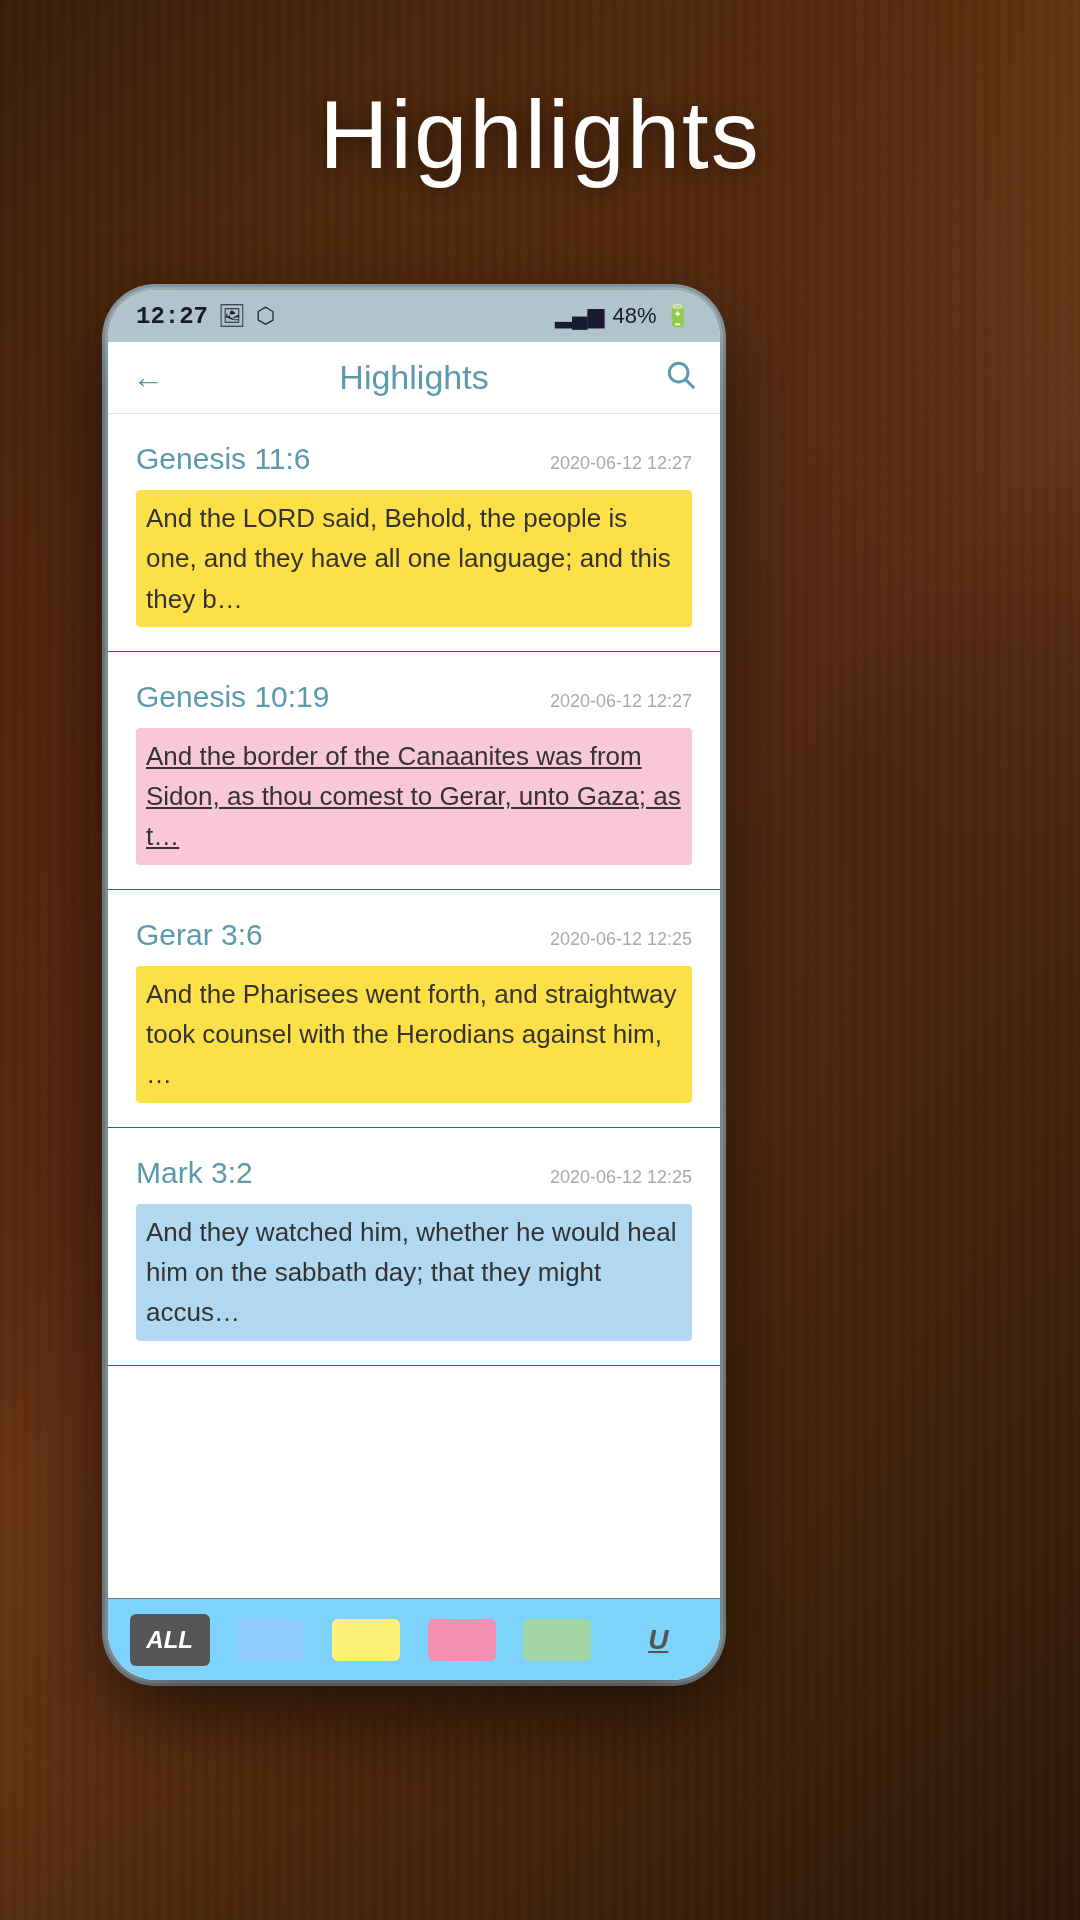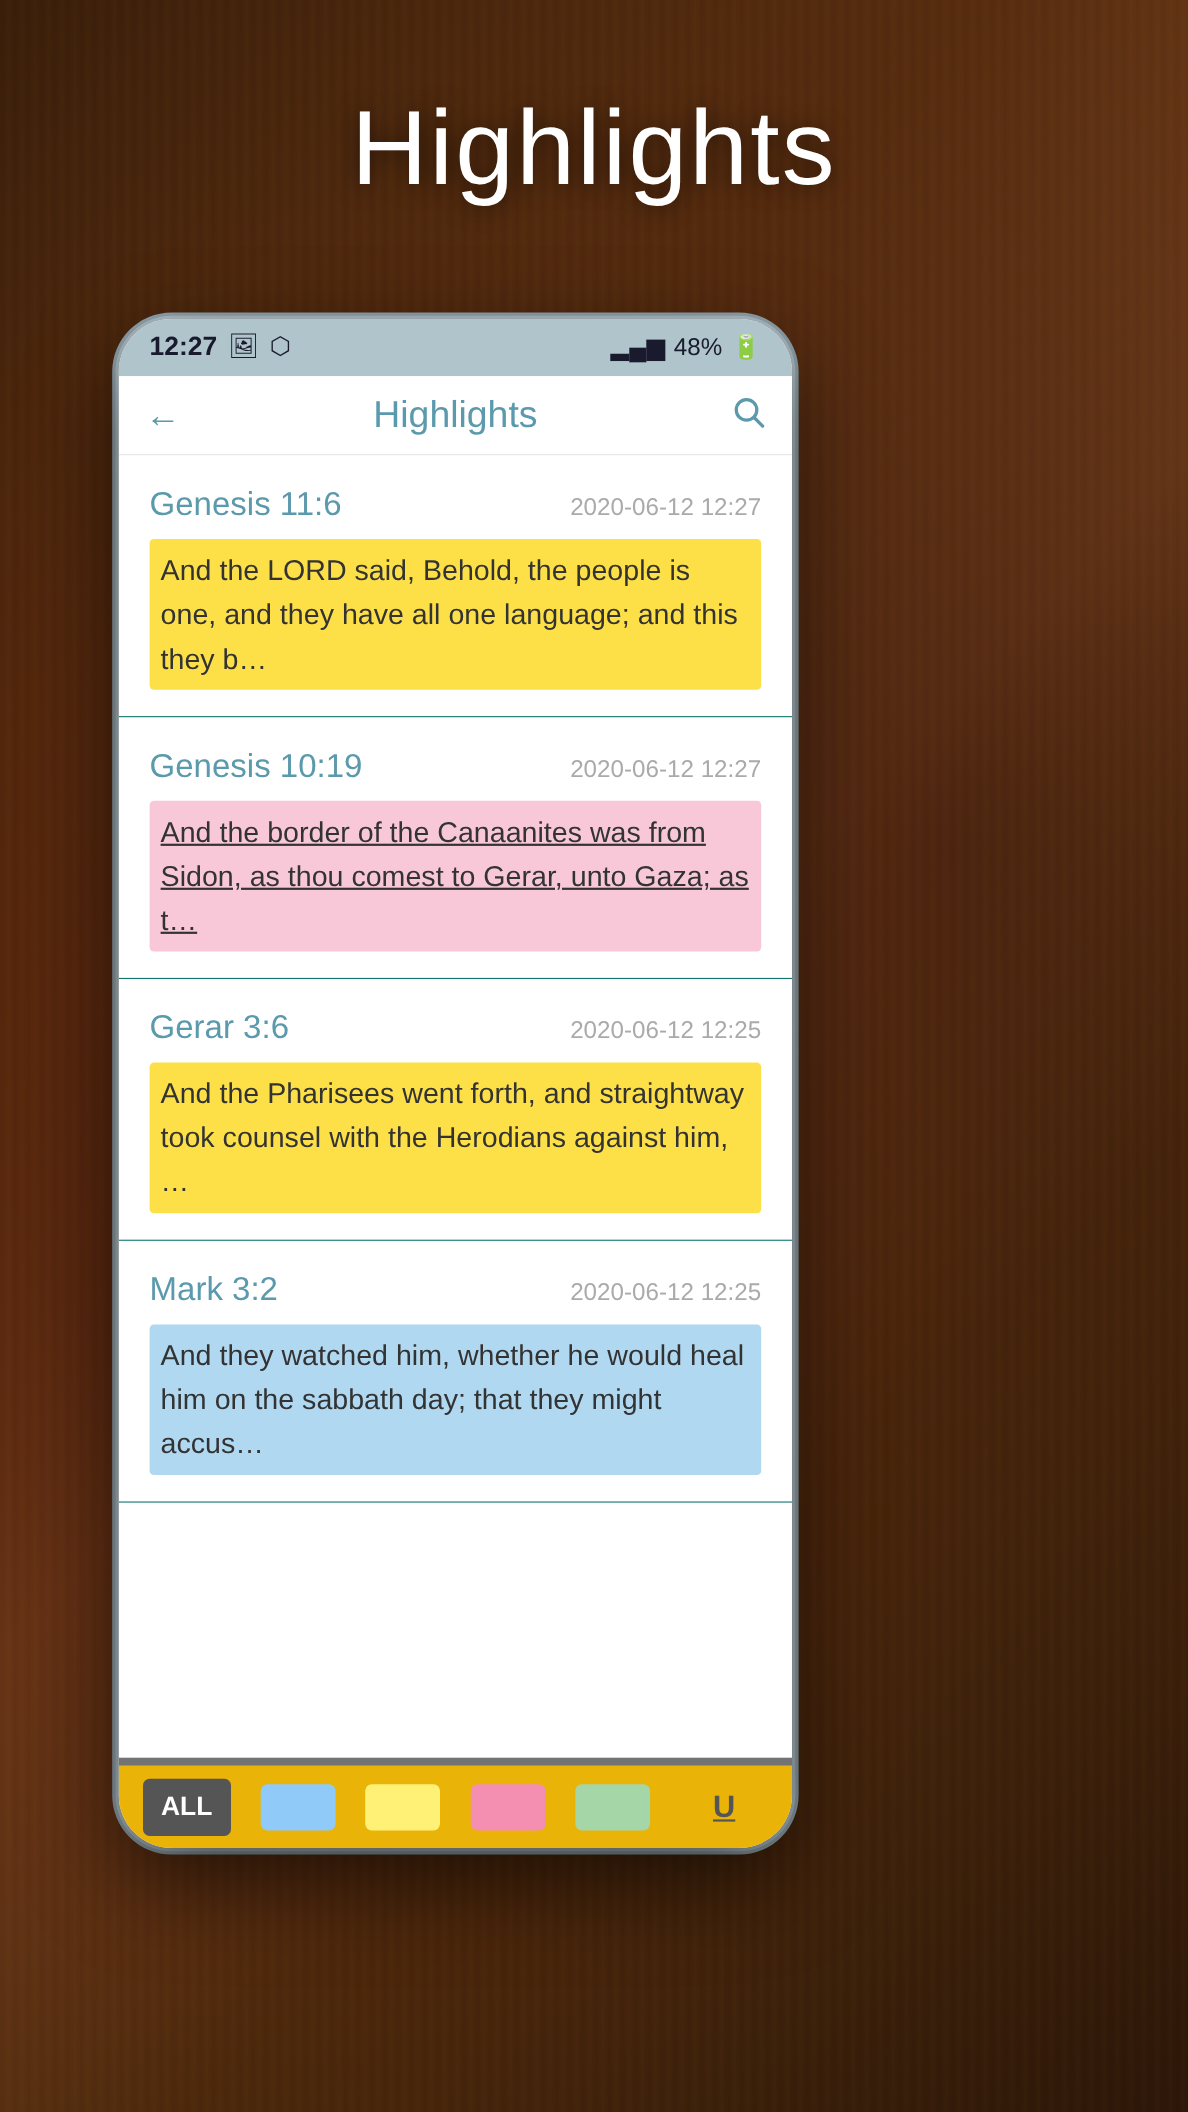--- a/index.html
+++ b/index.html
@@ -79,20 +79,21 @@
       justify-content: space-between;
       padding: 0 28px;
       color: #1a1a2e;
       font-size: 22px;
       font-weight: 500;
     }
 
     .status-left {
       display: flex;
       gap: 10px;
+      font-family: Liberation Mono, monospace;
     }
 
     .status-time {
       font-size: 24px;
       font-weight: 600;
     }
 
     .status-right {
       display: flex;
       align-items: center;
@@ -150,21 +151,21 @@
       margin-bottom: 14px;
     }
 
     .item-reference {
       font-size: 30px;
       color: #5b9aac;
       font-weight: 500;
     }
 
     .item-date {
-      font-size: 22px;
+      font-size: 18px;
       color: #aaa;
     }
 
     .item-text {
       font-size: 26px;
       line-height: 1.55;
       color: #333;
       padding: 8px 10px;
       border-radius: 4px;
     }
@@ -181,26 +182,27 @@
     .highlight-blue {
       background-color: #b0d8f0;
     }
 
     
     .bottom-bar {
       position: absolute;
       bottom: 0;
       left: 0; right: 0;
       height: 82px;
-      background: #eab308;
-      border-top: 7px solid #737373;
+      background: #7dd3fc;
+      border-top: 1px solid #737373;
       display: flex;
       align-items: center;
       justify-content: space-around;
       padding: 0 8px;
+      font-style: italic;
     }
 
     .bottom-tab {
       display: flex;
       align-items: center;
       justify-content: center;
       height: 52px;
       min-width: 80px;
       border-radius: 6px;
       cursor: pointer;

